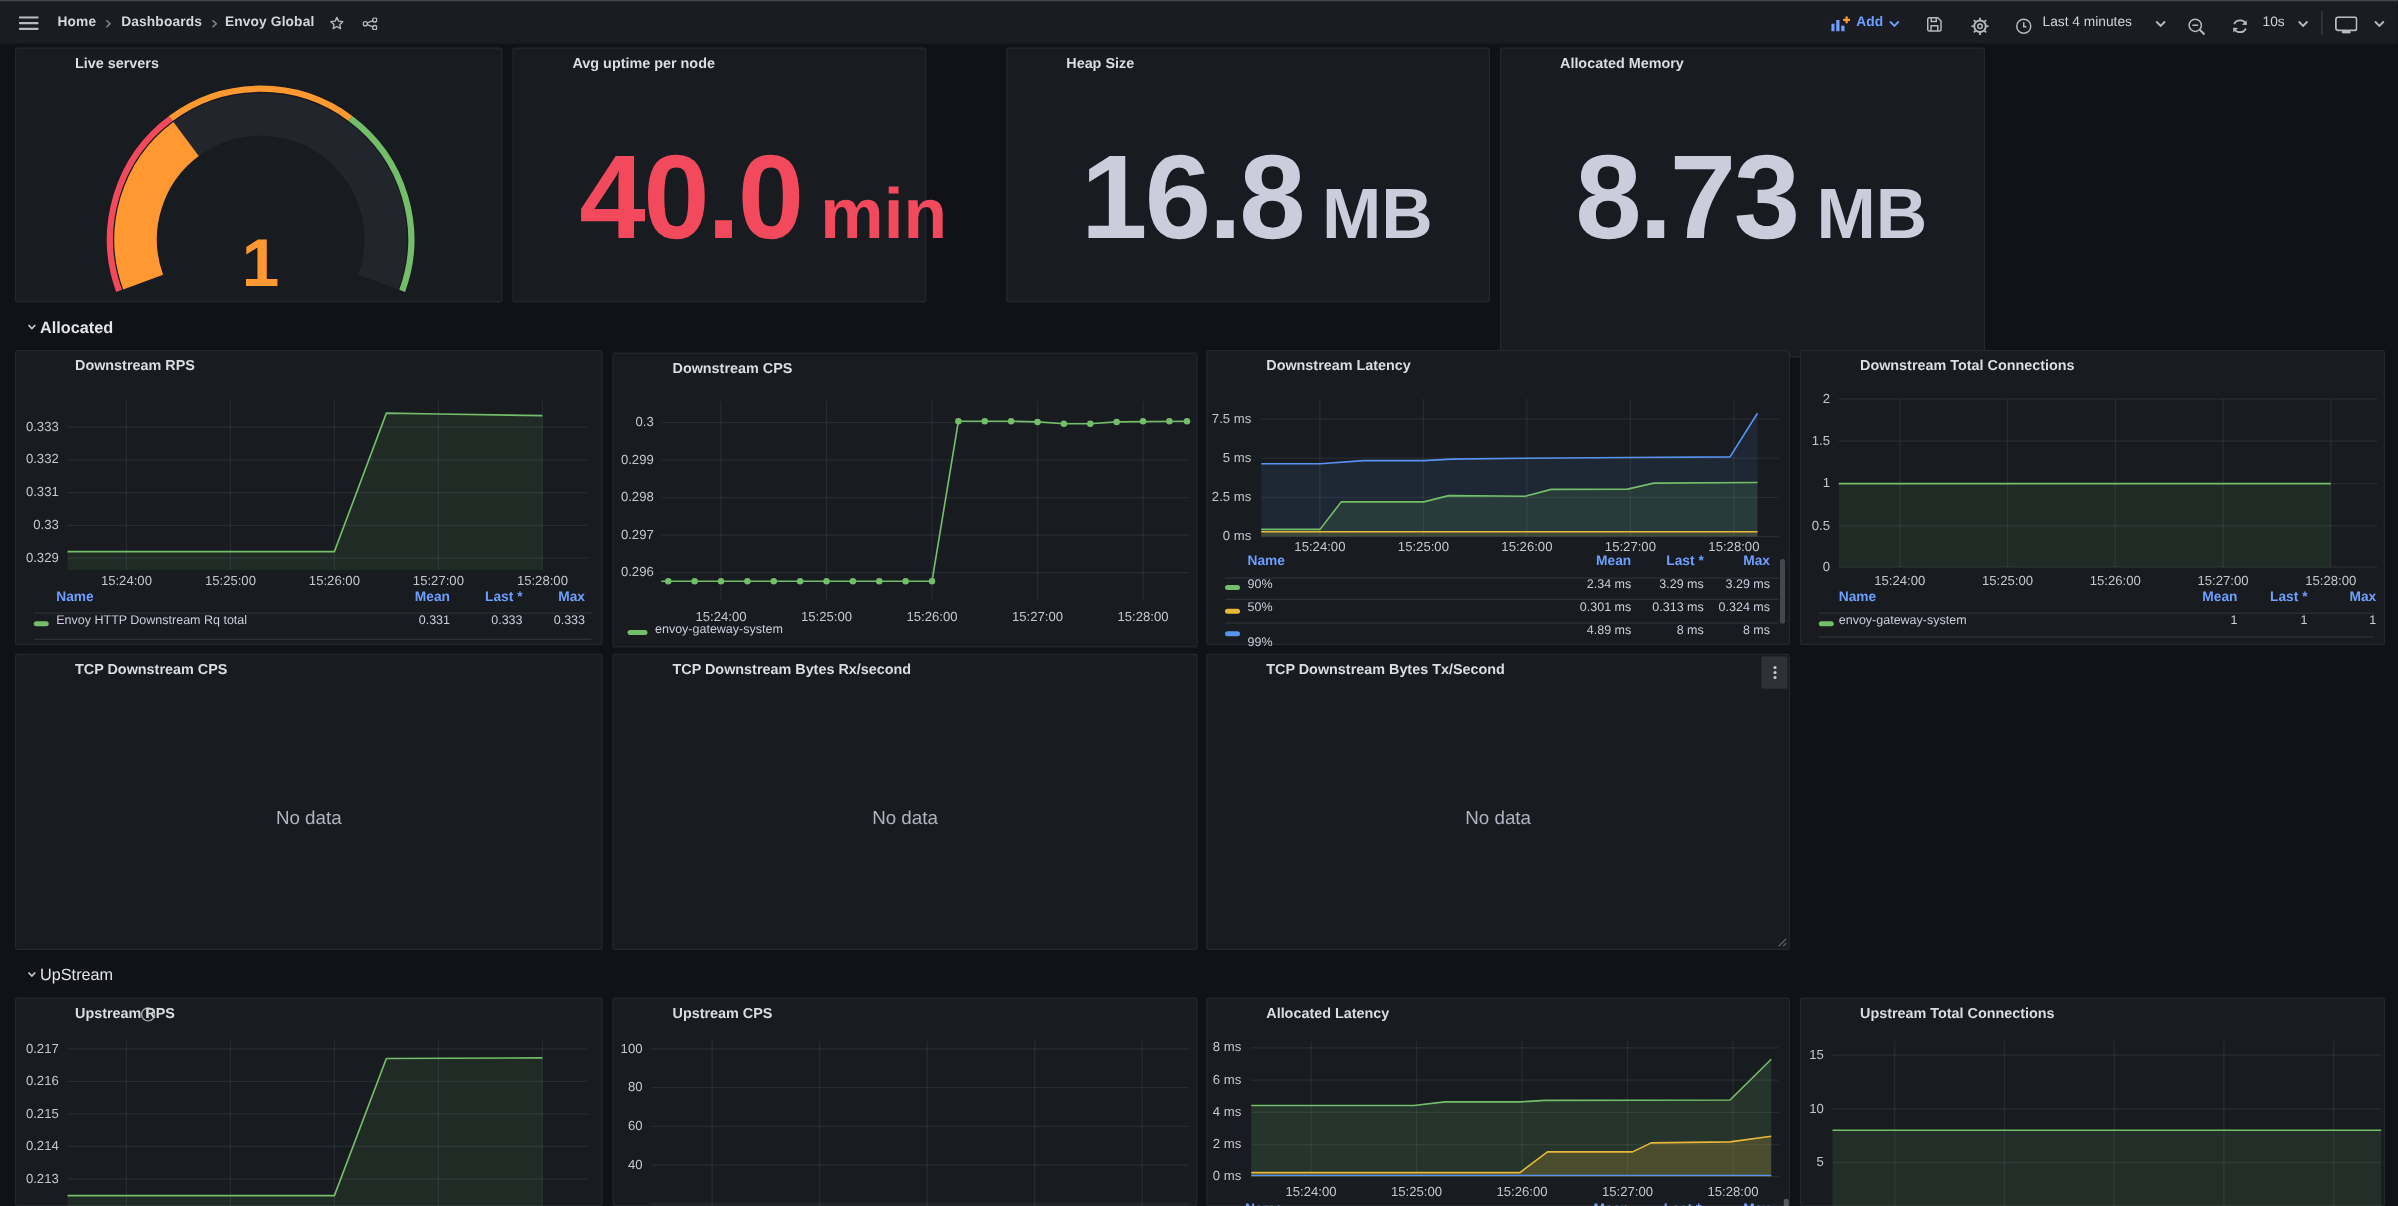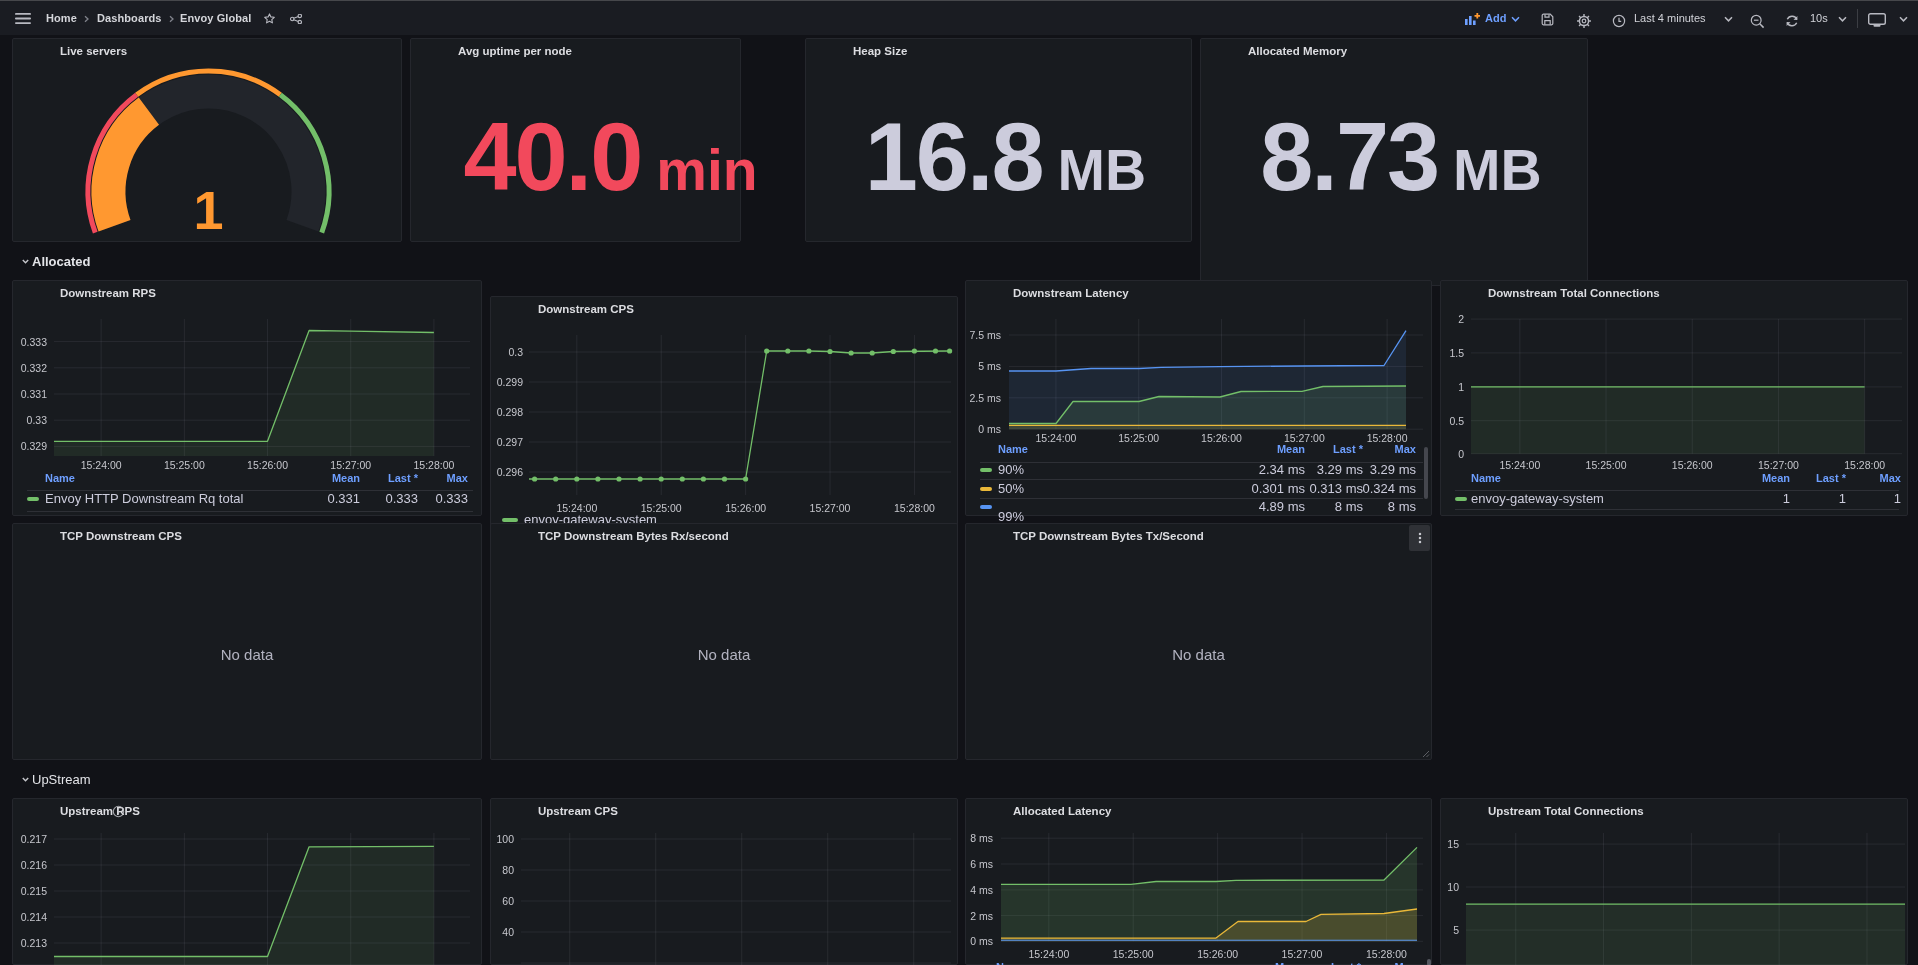--- a/index.html
+++ b/index.html
@@ -6,21 +6,21 @@
   font-family:"Liberation Sans", sans-serif; }
 #nav { position:absolute; left:0; top:0; width:1918px; height:35px; background:#1A1C22;
   border-top:1px solid #46474B; }
 .nbc { position:absolute; top:11px; font-size:11px; color:#D5D6DB; white-space:nowrap; }
 .nbb { font-weight:bold; letter-spacing:0.1px; }
 .panel { position:absolute; background:#181B1F; border:1px solid #25272D; border-radius:2px; }
 .ptitle { position:absolute; left:9px; top:6px; font-size:11.5px; font-weight:bold; color:#DCDDE1;
   letter-spacing:0; white-space:nowrap;padding-left:38px; }
 .axt { font-family:"Liberation Sans", sans-serif; font-size:10.5px; fill:#C6C7CD; }
 .lgh { font-size:11px; font-weight:bold; color:#6E9FFF; white-space:nowrap; }
-.lgv { font-size:13px; color:#CCCCDC; white-space:nowrap; }
+.lgv { font-size:10px; color:#CCCCDC; white-space:nowrap; }
 .legend { height:0; }
 </style></head>
 <body>
 <div id="nav">
     <svg width="16" height="11" viewBox="0 0 16 11" style="position:absolute;left:15px;top:12px">
       <rect x="0" y="0" width="16" height="1.8" rx="0.9" fill="#B8B9C1"></rect>
       <rect x="0" y="4.6" width="16" height="1.8" rx="0.9" fill="#B8B9C1"></rect>
       <rect x="0" y="9.2" width="16" height="1.8" rx="0.9" fill="#B8B9C1"></rect>
     </svg>
     <div class="nbc nbb" style="left:46px">Home</div>
@@ -175,21 +175,21 @@
       <div class="lgh" style="position:absolute;right:15px;top:191px">Max</div>
       <div style="position:absolute;left:14px;right:10px;top:209px;border-top:1px solid rgba(204,204,220,0.12)"></div>
       <div style="position:absolute;left:14px;right:10px;top:230px;border-top:1px solid rgba(204,204,220,0.12)"></div>
       <div style="position:absolute;left:14px;top:216px;width:12px;height:4px;border-radius:2px;background:#73BF69"></div>
       <div class="lgv" style="position:absolute;left:32px;top:210px">Envoy HTTP Downstream Rq total</div>
       <div class="lgv" style="position:absolute;right:123px;top:210px">0.331</div>
       <div class="lgv" style="position:absolute;right:65px;top:210px">0.333</div>
       <div class="lgv" style="position:absolute;right:15px;top:210px">0.333</div>
     </div>
   </div>
-<div class="panel" style="left:490px;top:296px;width:468px;height:236px">
+<div class="panel" style="left:490px;top:282px;width:468px;height:236px">
     <div class="ptitle">Downstream CPS</div>
     <svg class="chart" width="468" height="236" viewBox="0 0 468 236" style="position:absolute;left:0;top:0">
       <line x1="38" y1="55" x2="460" y2="55" stroke="rgba(204,204,220,0.09)" stroke-width="1"></line>
       <line x1="38" y1="85" x2="460" y2="85" stroke="rgba(204,204,220,0.09)" stroke-width="1"></line>
       <line x1="38" y1="115" x2="460" y2="115" stroke="rgba(204,204,220,0.09)" stroke-width="1"></line>
       <line x1="38" y1="145" x2="460" y2="145" stroke="rgba(204,204,220,0.09)" stroke-width="1"></line>
       <line x1="38" y1="175" x2="460" y2="175" stroke="rgba(204,204,220,0.09)" stroke-width="1"></line>
       <line x1="85.82666666666665" y1="38" x2="85.82666666666665" y2="198" stroke="rgba(204,204,220,0.09)" stroke-width="1"></line>
       <line x1="170.2266666666667" y1="38" x2="170.2266666666667" y2="198" stroke="rgba(204,204,220,0.09)" stroke-width="1"></line>
       <line x1="254.62666666666667" y1="38" x2="254.62666666666667" y2="198" stroke="rgba(204,204,220,0.09)" stroke-width="1"></line>

